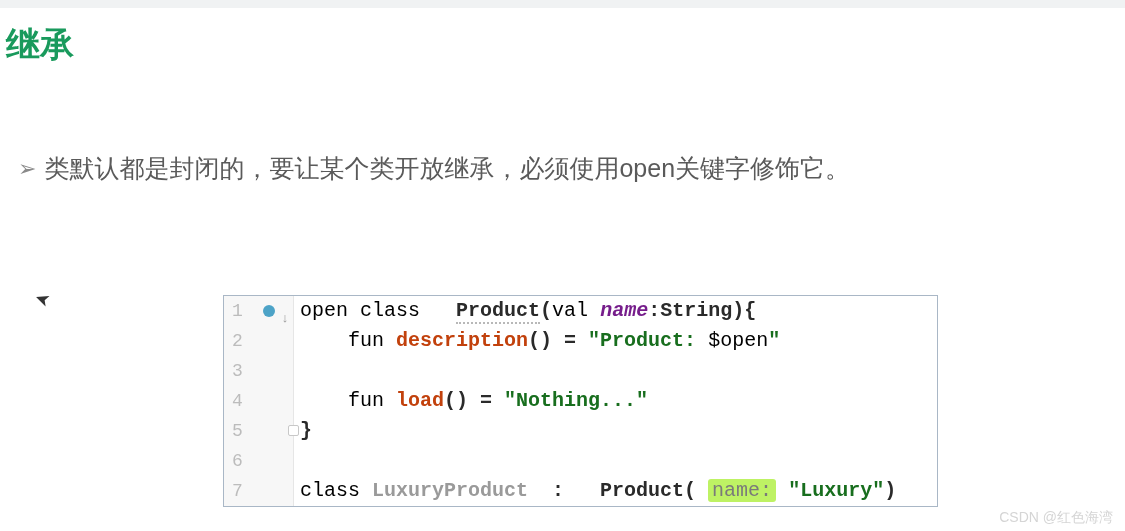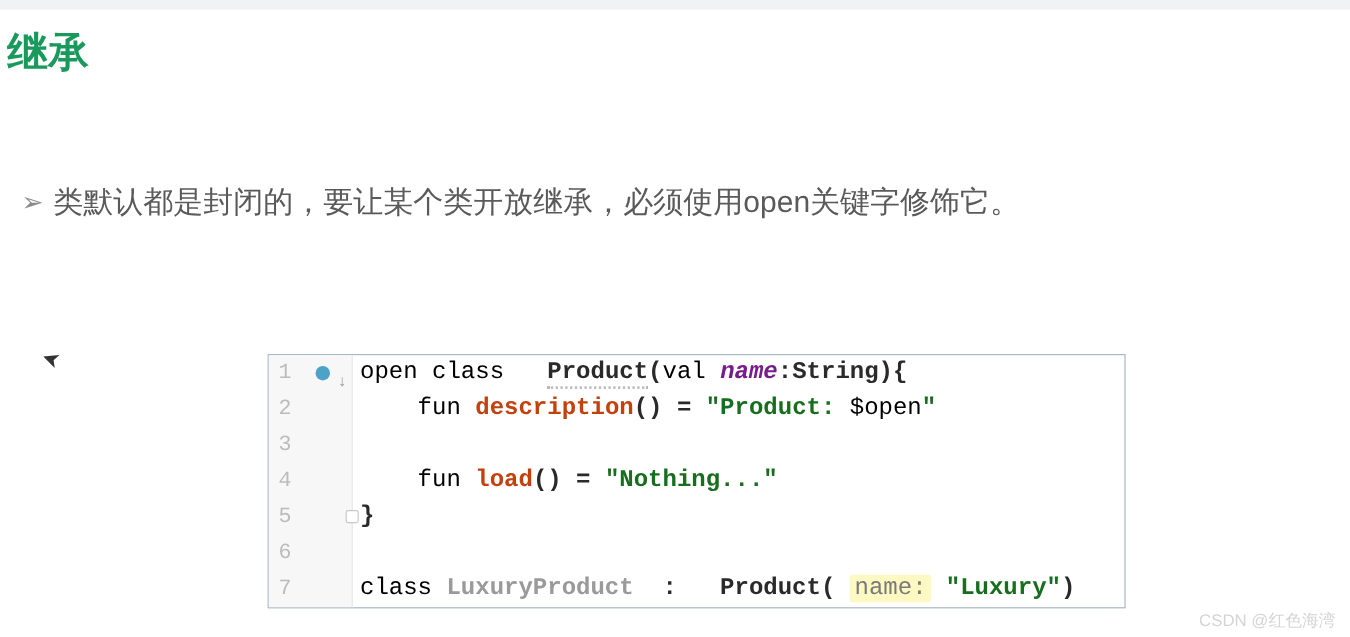--- a/index.html
+++ b/index.html
@@ -113,21 +113,21 @@
     }
     .kw { color: #000000; font-weight: normal; }
     .plain { color: #2a2a2a; }
     .fname { color: #c2410c; }
     .str { color: #186e1e; font-weight: bold; }
     .purple { color: #761d8b; font-style: italic; }
     .cls { color: #2a2a2a; margin-left: 24px; }
     .typ { color: #2a2a2a; }
     .unused { color: #9a9a9a; }
     .hint-box {
-      background: #fef9c3;
+      background: #bef264;
       color: #7a7a7a;
       border-radius: 3px;
       padding: 0 4px;
       font-weight: normal;
       font-style: normal;
     }
     .squiggle {
       border-bottom: 2px dotted #b8b8b8;
     }
     .watermark {

